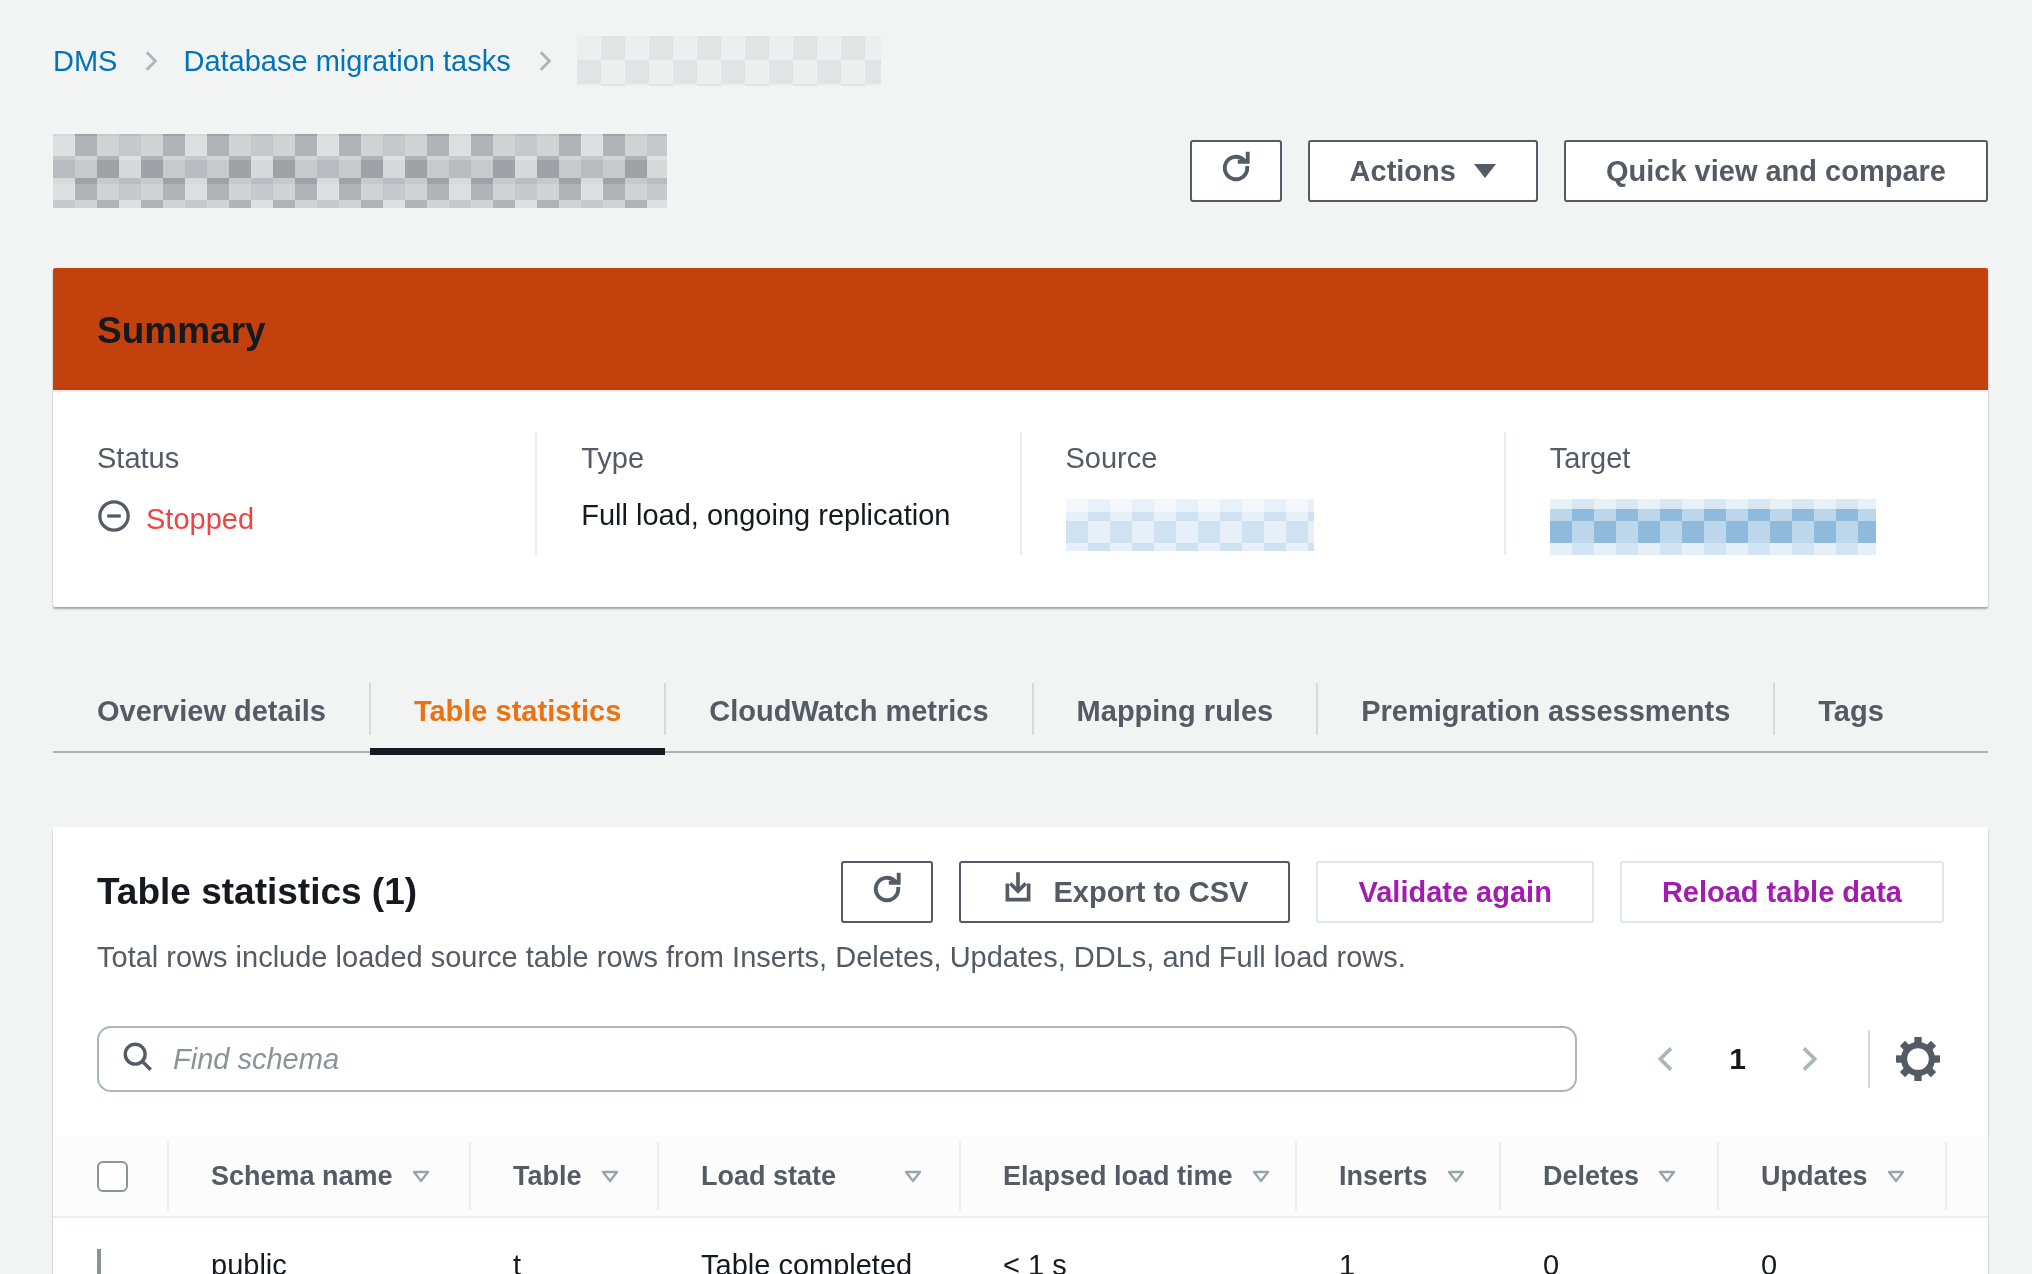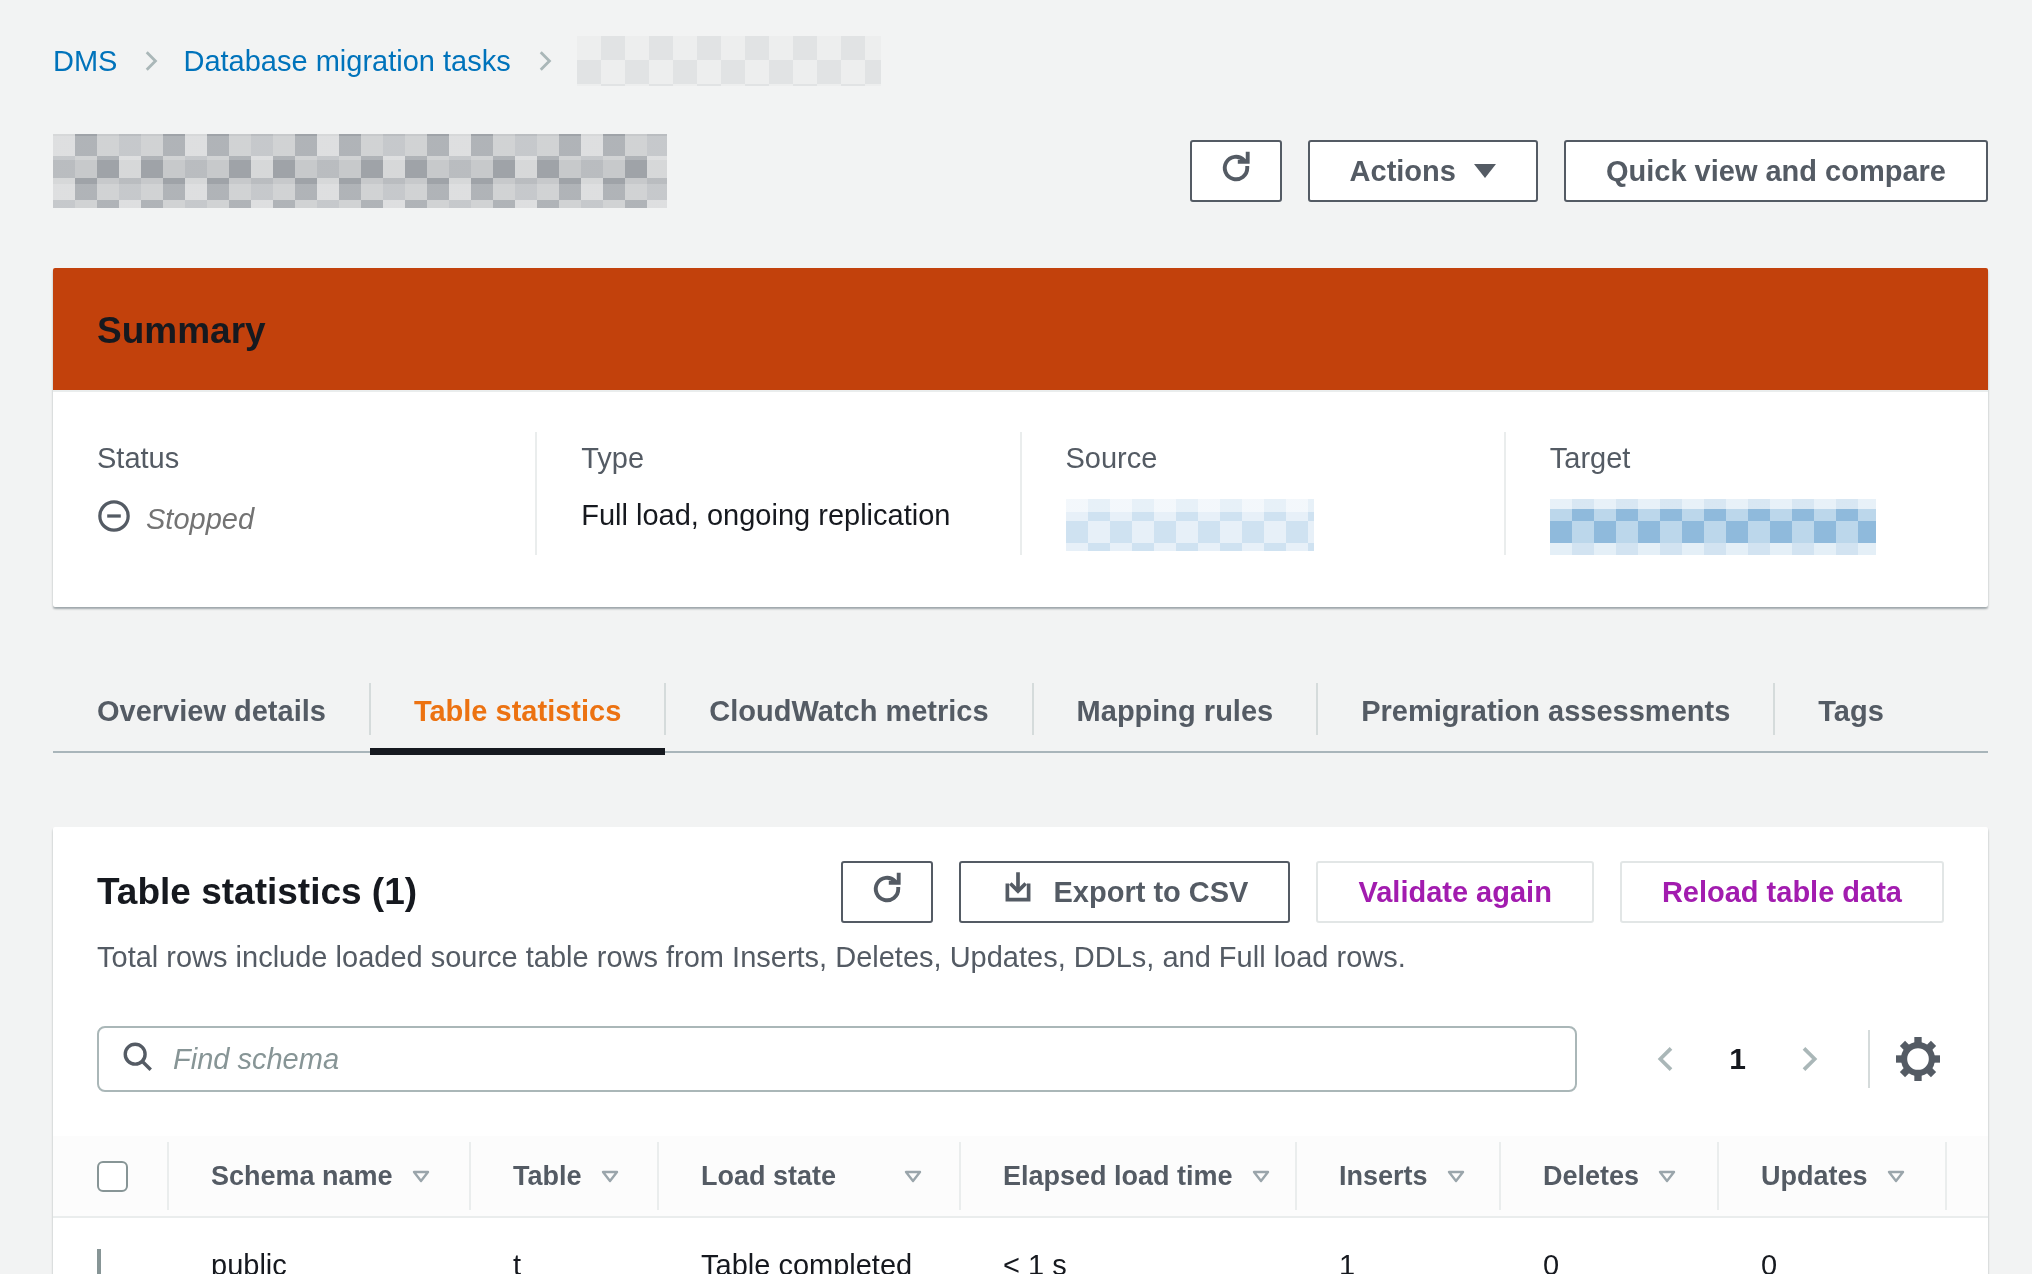--- a/index.html
+++ b/index.html
@@ -60,39 +60,39 @@
     width:1935px;
   }
   .summary-card { margin-top:60px; }
   .card-header { background:#c2410c; padding:42px 44px 38px; border-bottom:2px solid #eaeded; }
   .card-header h2 { font-size:37px; }
   .summary-body { display:flex; padding:40px 0 52px; }
   .summary-col { flex:1 1 0; padding:10px 44px 0; }
   .summary-col + .summary-col { border-left:2px solid #eaeded; }
   .field-label { color:#545b64; font-size:29px; }
   .field-value { margin-top:24px; font-size:29px; display:flex; align-items:center; gap:15px; }
-  .status-value { color:#737373;font-style:italic; }
+  .status-value { color:#ef4444; }
 
   
   .tabs { margin-top:64px; width:1935px; display:flex; border-bottom:2px solid #a9b5ba; position:relative; }
   .tab { position:relative; padding:0 44px; height:80px; display:flex; align-items:center;
          font-size:29px; font-weight:bold; color:#545b64; cursor:pointer; white-space:nowrap; }
   .tab + .tab::before { content:""; position:absolute; left:-1px; top:12px; height:52px; width:2px; background:#d5dbdb; }
   .tab.active { color:#ec7211; }
   .tab.active::after { content:""; position:absolute; left:0; right:0; bottom:-4px; height:7px; background:#16191f; }
 
   
   .table-card { margin-top:74px; padding-top:34px; }
   .panel-head { display:flex; align-items:center; padding:0 44px; }
   .panel-title { font-size:37px; }
   .panel-buttons { margin-left:auto; display:flex; align-items:flex-start; gap:26px; }
   .panel-desc { margin-top:18px; padding:0 44px; color:#545b64; font-size:29px; }
 
   .filter-row { margin-top:52px; padding:0 44px; display:flex; align-items:center; }
-  .search-box { width:1480px; height:66px; background:#fff; border:2px solid #aab7b8; border-radius:8px;
+  .search-box { width:1480px; height:66px; background:#fff; border:2px solid #aab7b8; border-radius:14px;
                 display:flex; align-items:center; padding:0 22px; gap:18px; }
   .search-box input { flex:1; border:none; outline:none; font-size:29px; height:100%;
                       font-family:"Liberation Sans", sans-serif; color:#16191f; background:transparent; }
   .search-box input::placeholder { color:#879596; font-style:italic; }
   .pagination { margin-left:auto; display:flex; align-items:center; }
   .page-btn { display:flex; align-items:center; padding:0 12px; cursor:pointer; }
   .page-number { font-size:30px; font-weight:bold; padding:0 34px; }
   .pag-divider { width:2px; height:58px; background:#d5dbdb; margin:0 26px 0 32px; }
   .gear-btn { display:flex; align-items:center; cursor:pointer; padding-right:4px; }
 

